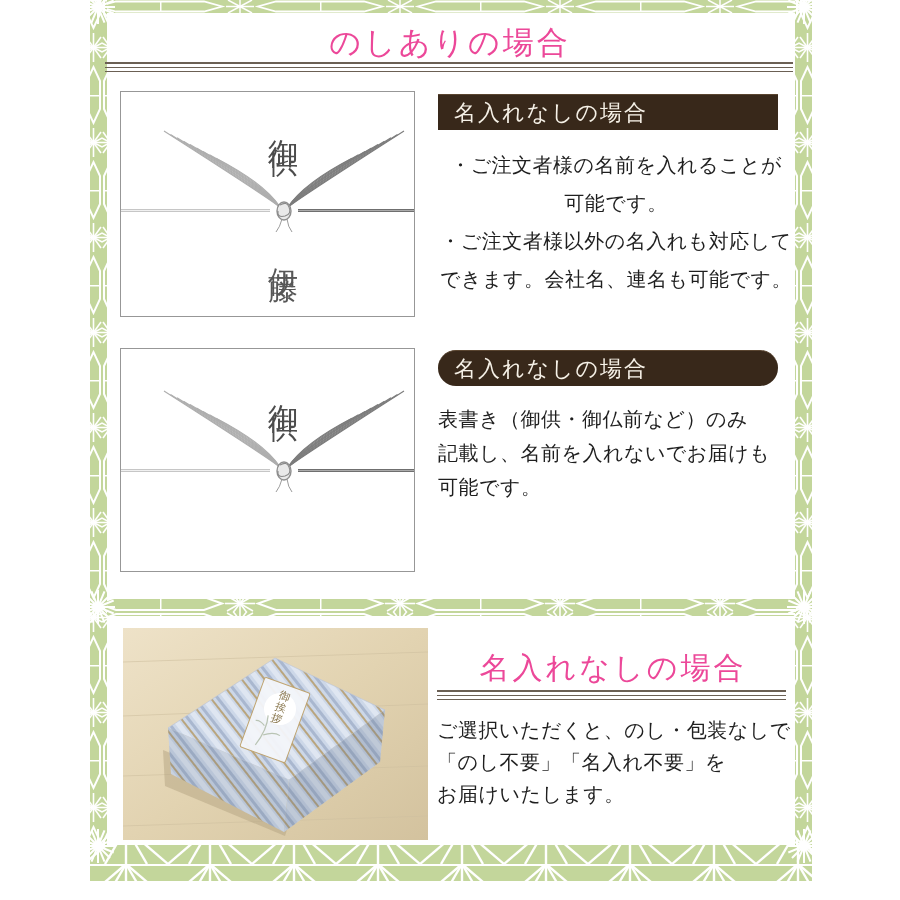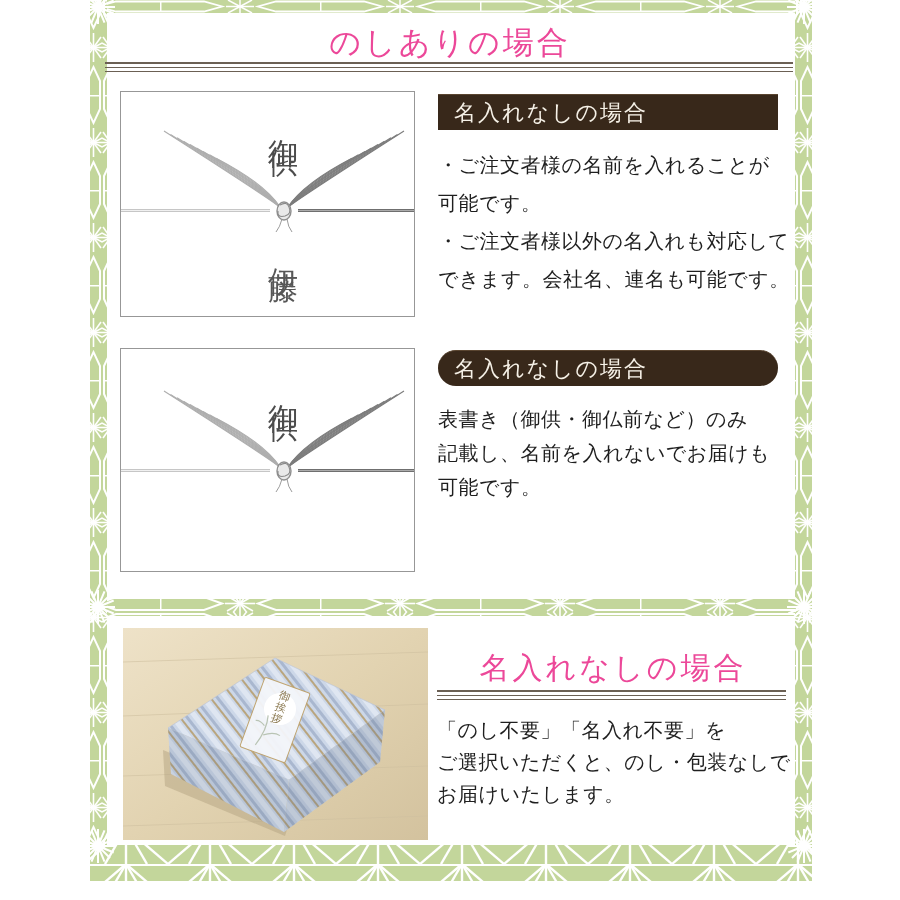--- a/index.html
+++ b/index.html
@@ -265,21 +265,21 @@
         <ellipse cx="163" cy="119" rx="7" ry="9" fill="#e9e9e9" stroke="#8f8f8f" stroke-width="1.4"></ellipse>
         <path d="M 159 113 q 7 -4 9 2 q 3 7 -4 9 q -8 2 -7 -5" fill="none" stroke="#8a8a8a" stroke-width="1.1"></path>
         <path d="M 161 127 q -2 8 -6 13 M 166 127 q 1 8 5 13" fill="none" stroke="#9b9b9b" stroke-width="1"></path>
       </svg>
     <div class="v-text omote" style="left:147px; top:24px;">御供</div>
     <div class="v-text recip" style="left:147px; top:152px;">伊藤</div>
   </div>
 
   <div class="head-bar" style="left:438px; top:94px;">名入れなしの場合</div>
 
-  <div class="body-text lh38" style="left:438px; top:146px; width:356px;">
+  <div class="body-text lh38" style="left:438px; top:146px; width:356px;text-align:center;">
     <div>・ご注文者様の名前を入れることが</div>
     <div>可能です。</div>
     <div>・ご注文者様以外の名入れも対応して</div>
     <div>できます。会社名、連名も可能です。</div>
   </div>
 
   <div class="noshi-img" style="left:120px; top:348px; width:295px; height:224px;">
     <svg class="mizuhiki" viewBox="0 0 293 222">
         <rect x="0" y="120" width="149" height="3" fill="#c6c6c6"></rect>
         <rect x="0" y="121" width="149" height="1" fill="#f0f0f0"></rect>
@@ -352,18 +352,18 @@
         <path d="M-10 30 q 6 -18 2 -32 m 2 20 q 9 -7 16 -5 m -18 -4 q -6 -4 -10 -2" fill="none" stroke="#b9c4b4" stroke-width="1.2"></path>
         <text id="label-text" x="1" y="-22" font-size="11" fill="#8a784f" text-anchor="middle" font-family="Liberation Serif, DejaVu Serif, serif"><tspan x="1" dy="0">御</tspan><tspan x="1" dy="12">挨</tspan><tspan x="1" dy="12">拶</tspan></text>
       </g>
     </g>
   </svg>
 
   <div class="big-title" style="left:437px; top:648px; width:352px; font-size:30px;">名入れなしの場合</div>
   <div class="triple-rule" style="left:437px; top:690px; width:349px;"></div>
 
   <div class="body-text lh32" style="left:437px; top:714px; width:360px;">
+    <div>ご選択いただくと、のし・包装なしで</div>
     <div>「のし不要」「名入れ不要」を</div>
-    <div>ご選択いただくと、のし・包装なしで</div>
     <div>お届けいたします。</div>
   </div>
 
 </div>
 
 </body></html>

